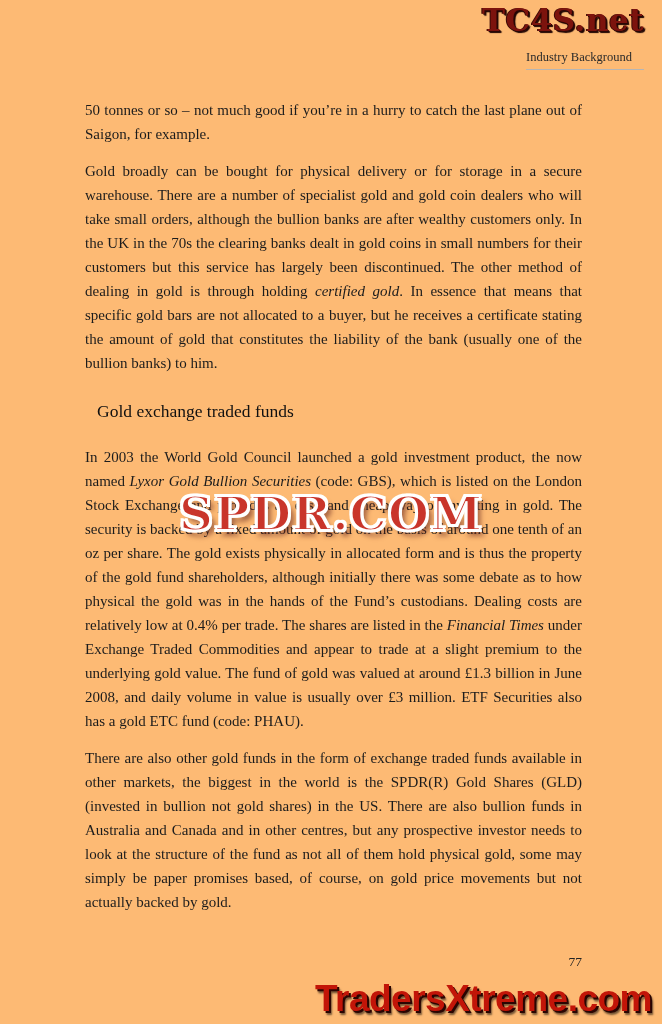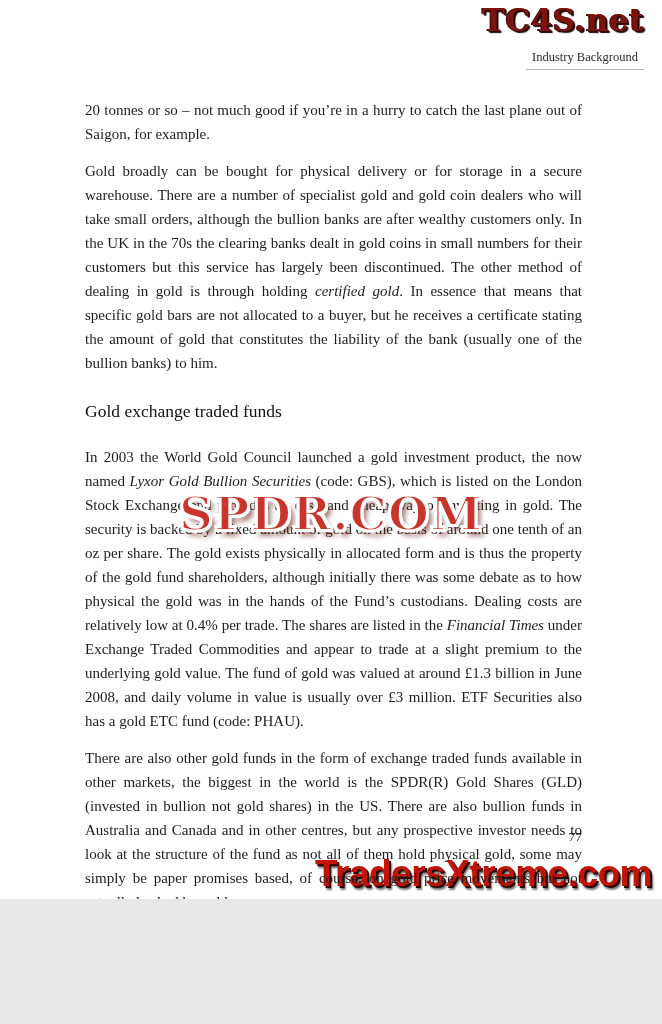--- a/index.html
+++ b/index.html
@@ -3,23 +3,23 @@
 <meta charset="utf-8">
 <style>
   html, body {
     margin: 0;
     padding: 0;
     background: #e8e8e8;
   }
   .page {
     position: relative;
     width: 662px;
-    height: 899px;
+    height: 1024px;
     margin: 0 auto;
-    background: #ffffff;
+    background: #fdba74;
     overflow: hidden;
     font-family: "Liberation Serif", serif;
   }
 
   
   .header {
     position: absolute;
     top: 2px;
     right: 18px;
     text-align: right;
@@ -38,40 +38,40 @@
       -1px 0px 0 #3a0a06;
   }
   .header-subtitle {
     display: inline-block;
     margin-top: 12px;
     padding-bottom: 4px;
     font-size: 12.5px;
     color: #2a2a2a;
     border-bottom: 1px solid #b5b5b5;
     min-width: 118px;
-    text-align: center;
+    text-align: left;
   }
 
   
   .content {
     position: absolute;
     left: 85px;
     top: 98px;
     width: 497px;
     z-index: 1;
   }
   .content p {
     margin: 0 0 13px 0;
     font-size: 15px;
     line-height: 1.6;
     text-align: justify;
     color: #1c1c1c;
   }
   .section-heading {
-    margin: 26px 0 23px 0;
+    margin: 26px 0 23px 12px;
     font-size: 17.5px;
     font-weight: normal;
     color: #111111;
   }
 
   
   .watermark {
     position: absolute;
     top: 486px;
     left: 50%;
@@ -120,21 +120,21 @@
 
 <div class="page">
 
   <div class="header">
     <div class="logo-tc4s">TC4S.net</div>
     <br>
     <div class="header-subtitle">Industry Background</div>
   </div>
 
   <div class="content">
-    <p><span>20 tonnes or so – not much good if you’re in a hurry to catch the last plane out of Saigon, for example.</span></p>
+    <p><span>50 tonnes or so – not much good if you’re in a hurry to catch the last plane out of Saigon, for example.</span></p>
 
     <p><span>Gold broadly can be bought for physical delivery or for storage in a secure warehouse. There are a number of specialist gold and gold coin dealers who will take small orders, although the bullion banks are after wealthy customers only. In the UK in the 70s the clearing banks dealt in gold coins in small numbers for their customers but this service has largely been discontinued. The other method of dealing in gold is through holding </span><span style="font-style: italic;">certified gold</span><span>. In essence that means that specific gold bars are not allocated to a buyer, but he receives a certificate stating the amount of gold that constitutes the liability of the bank (usually one of the bullion banks) to him.</span></p>
 
     <h2 class="section-heading">Gold exchange traded funds</h2>
 
     <p><span>In 2003 the World Gold Council launched a gold investment product, the now named </span><span style="font-style: italic;">Lyxor Gold Bullion Securities</span><span> (code: GBS), which is listed on the London Stock Exchange and provides an easy and cheap way of investing in gold. The security is backed by a fixed amount of gold on the basis of around one tenth of an oz per share. The gold exists physically in allocated form and is thus the property of the gold fund shareholders, although initially there was some debate as to how physical the gold was in the hands of the Fund’s custodians. Dealing costs are relatively low at 0.4% per trade. The shares are listed in the </span><span style="font-style: italic;">Financial Times</span><span> under Exchange Traded Commodities and appear to trade at a slight premium to the underlying gold value. The fund of gold was valued at around £1.3 billion in June 2008, and daily volume in value is usually over £3 million. ETF Securities also has a gold ETC fund (code: PHAU).</span></p>
 
     <p><span>There are also other gold funds in the form of exchange traded funds available in other markets, the biggest in the world is the SPDR(R) Gold Shares (GLD) (invested in bullion not gold shares) in the US. There are also bullion funds in Australia and Canada and in other centres, but any prospective investor needs to look at the structure of the fund as not all of them hold physical gold, some may simply be paper promises based, of course, on gold price movements but not actually backed by gold.</span></p>
   </div>
 

